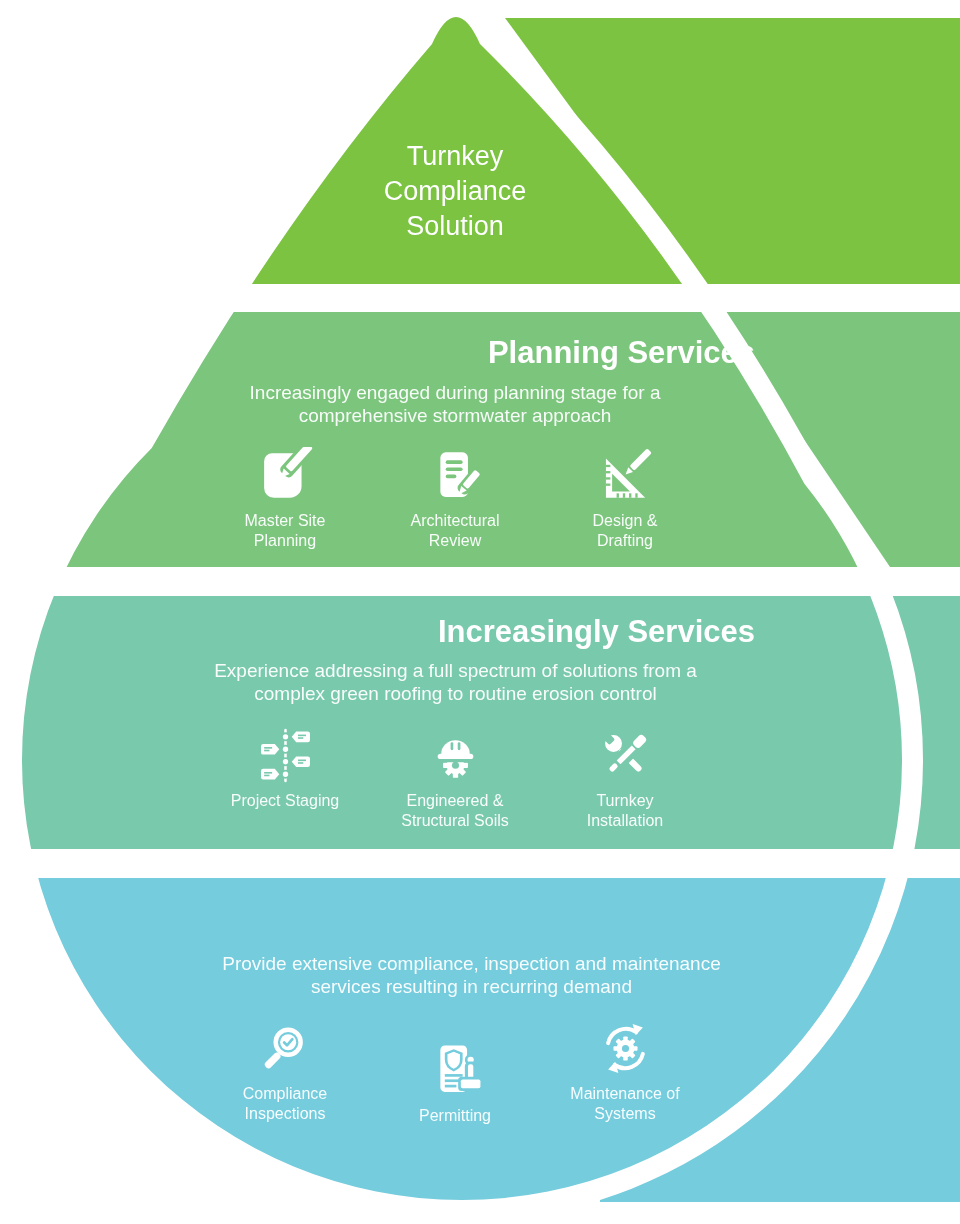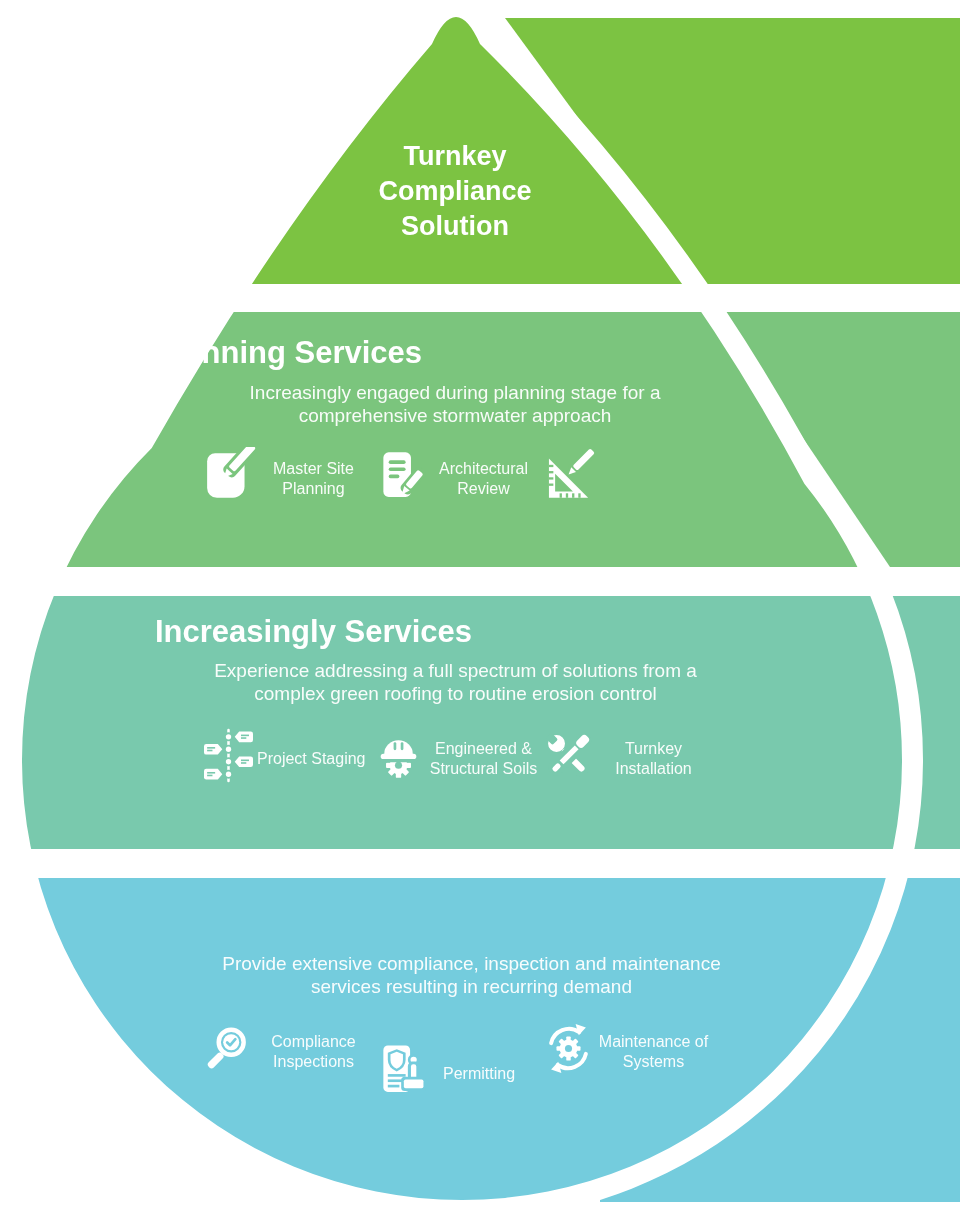--- a/index.html
+++ b/index.html
@@ -4,40 +4,40 @@
 <style>
   html,body{margin:0;padding:0;background:#fff;}
   .stage{
     position:relative;width:960px;height:1224px;overflow:hidden;
     font-family:"Liberation Sans","DejaVu Sans",sans-serif;
     color:var(--text,#fff);background:#fff;
   }
   svg.bg{position:absolute;left:0;top:0;width:960px;height:1224px;}
   .t-title{
     position:absolute;left:345px;top:139px;width:220px;
-    font-size:27px;line-height:35px;font-weight:700;text-align:center;
+    font-size:27px;line-height:35px;font-weight:400;text-align:center;
   }
   .t-head{
-    position:absolute;left:155px;width:600px;text-align:left;
+    position:absolute;left:155px;width:600px;text-align:right;
     font-weight:700;font-size:31px;line-height:38px;
   }
   .t-sub{
     position:absolute;text-align:center;font-size:19px;line-height:23px;
     opacity:.95;font-weight:400;
   }
   #t2-head{top:334px;} #t3-head{top:613px;} #t4-head{top:908px;}
   #t2-sub{top:381px;left:220px;width:470px;}
   #t3-sub{top:659px;left:178px;width:555px;}
   #t4-sub{top:952px;left:204px;width:535px;}
   .row{
     position:absolute;left:200px;width:510px;display:flex;
   }
   #t2-row{top:446px;} #t3-row{top:726px;} #t4-row{top:1019px;justify-content:space-between;}
-  .cell{flex:1;display:flex;align-items:center;}
-  .cell.lower{transform:translateY(22px);gap:16px;}
+  .cell{flex:1;display:flex;flex-direction:column;align-items:center;}
+  .cell.lower{transform:translateY(22px);}
   .icon{height:58px;display:flex;align-items:center;justify-content:center;}
   .icon svg{width:57px;height:57px;display:block;}
   .cell-label{
     margin-top:7px;max-width:122px;text-align:center;
     font-size:16px;line-height:20px;opacity:.95;
   }
   .cut{fill:var(--band,#7bc57d);}
   .cutstroke{stroke:var(--band,#7bc57d);}
 </style>
 </head>
@@ -120,20 +120,21 @@
               <rect x="36" y="52" width="2.6" height="5"></rect>
               <rect x="43" y="52" width="2.6" height="5"></rect>
             </g>
             <g transform="rotate(45 45 17)">
               <rect class="cut" x="38.5" y="-6" width="14" height="38" rx="5"></rect>
               <rect fill="#fff" x="42" y="-2" width="7.5" height="28" rx="2"></rect>
               <path fill="#fff" d="M42 28h7.5l-3.75 8z"></path>
             </g>
           </svg>
         </div>
+      <div class="cell-label">Design &amp; Drafting</div>
     </div>
   </div>
 
   <div class="t-head" id="t3-head">Increasingly Services</div>
   <div class="t-sub" id="t3-sub">Experience addressing a full spectrum of solutions from a complex green roofing to routine erosion control</div>
   <div class="row" id="t3-row" style="--band:var(--tier3)">
     <div class="cell">
       <div class="icon">
           <svg viewBox="0 0 64 64">
             <rect fill="#fff" x="30.6" y="2" width="2.8" height="60" rx="1.4"></rect>

